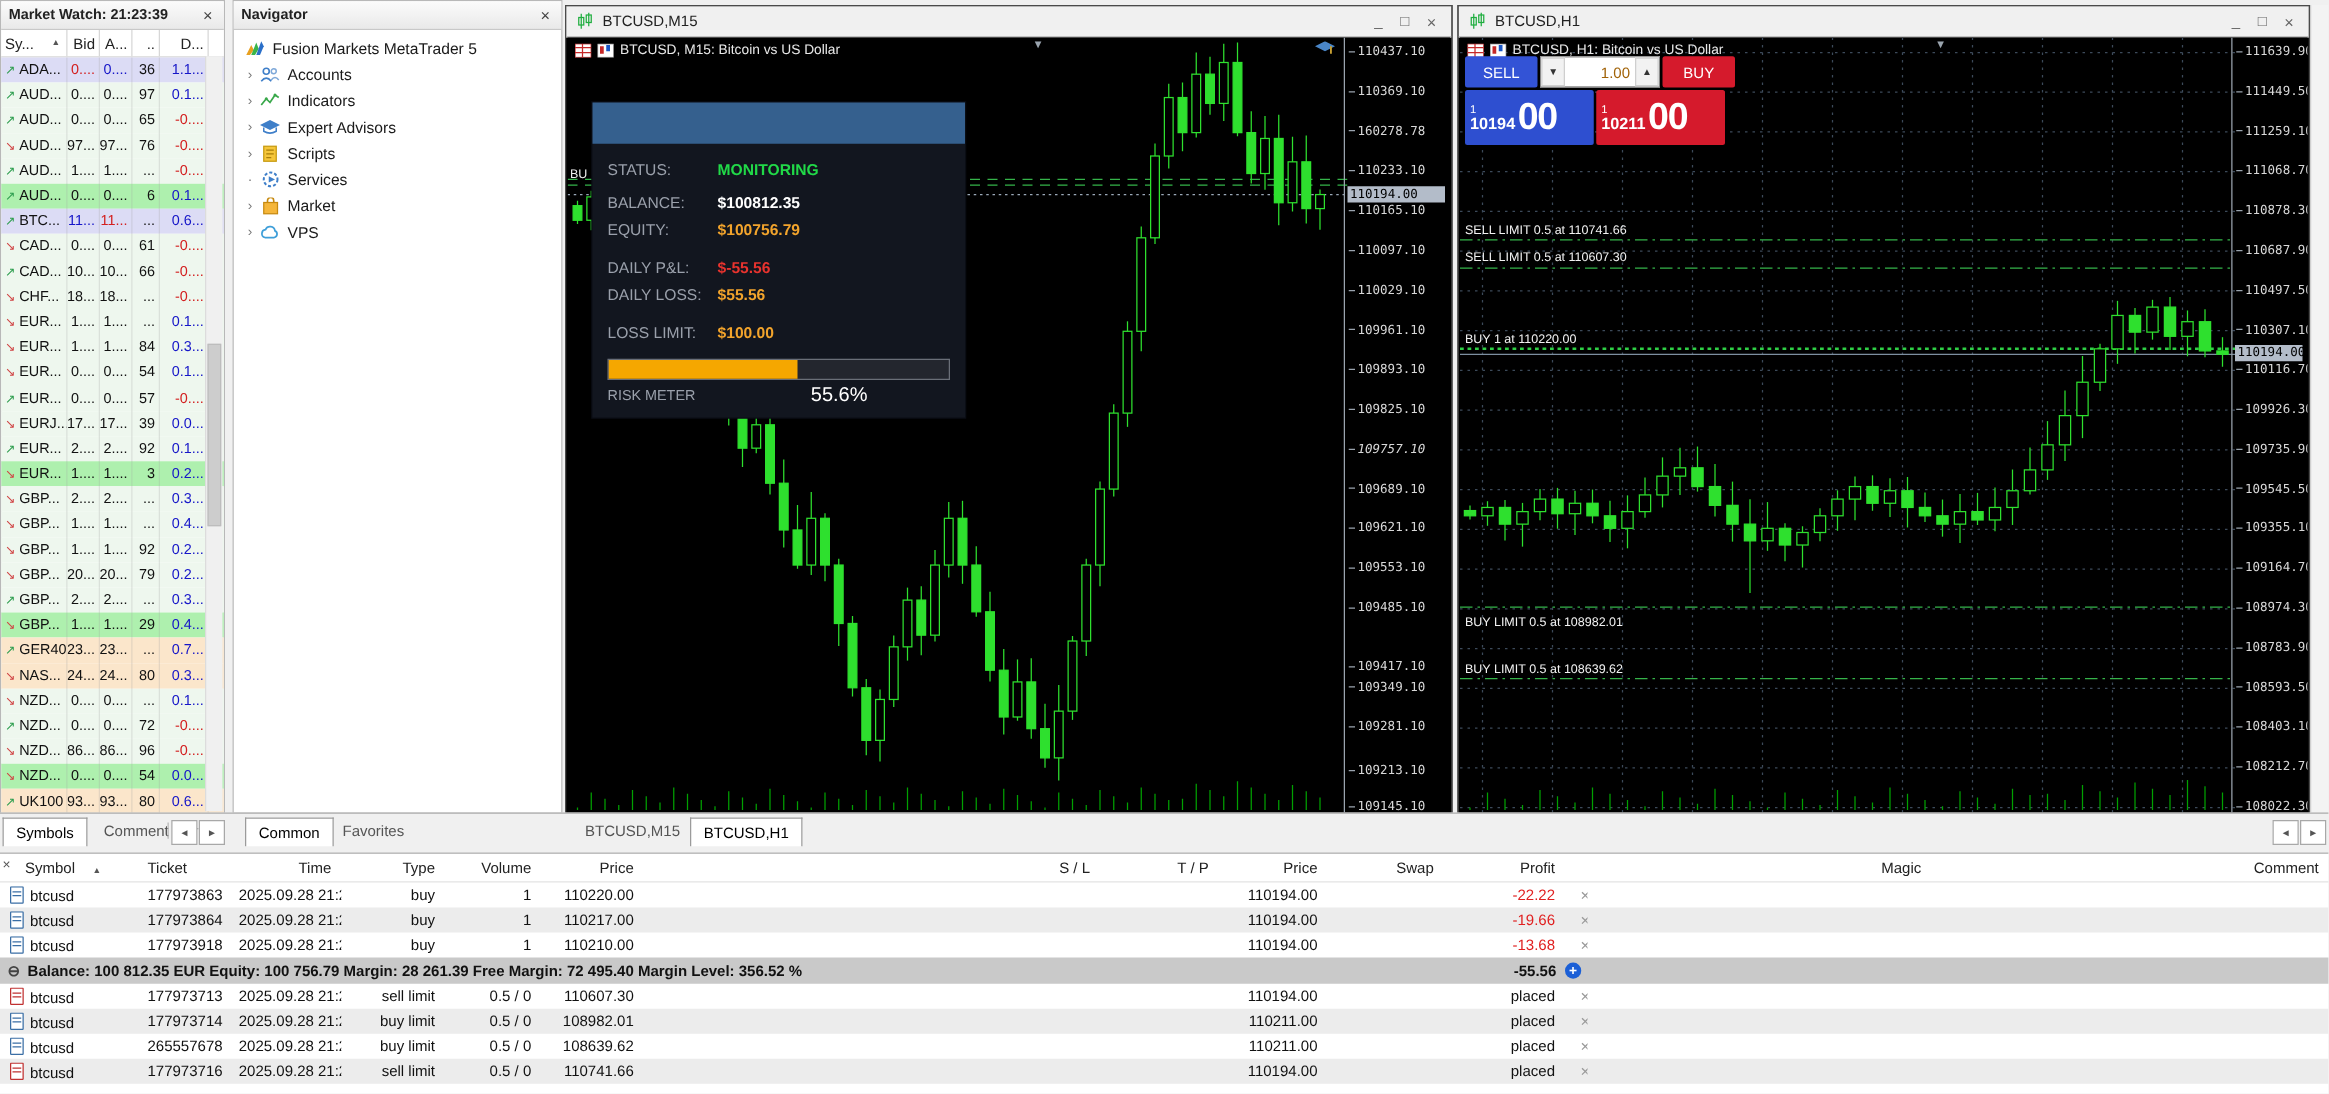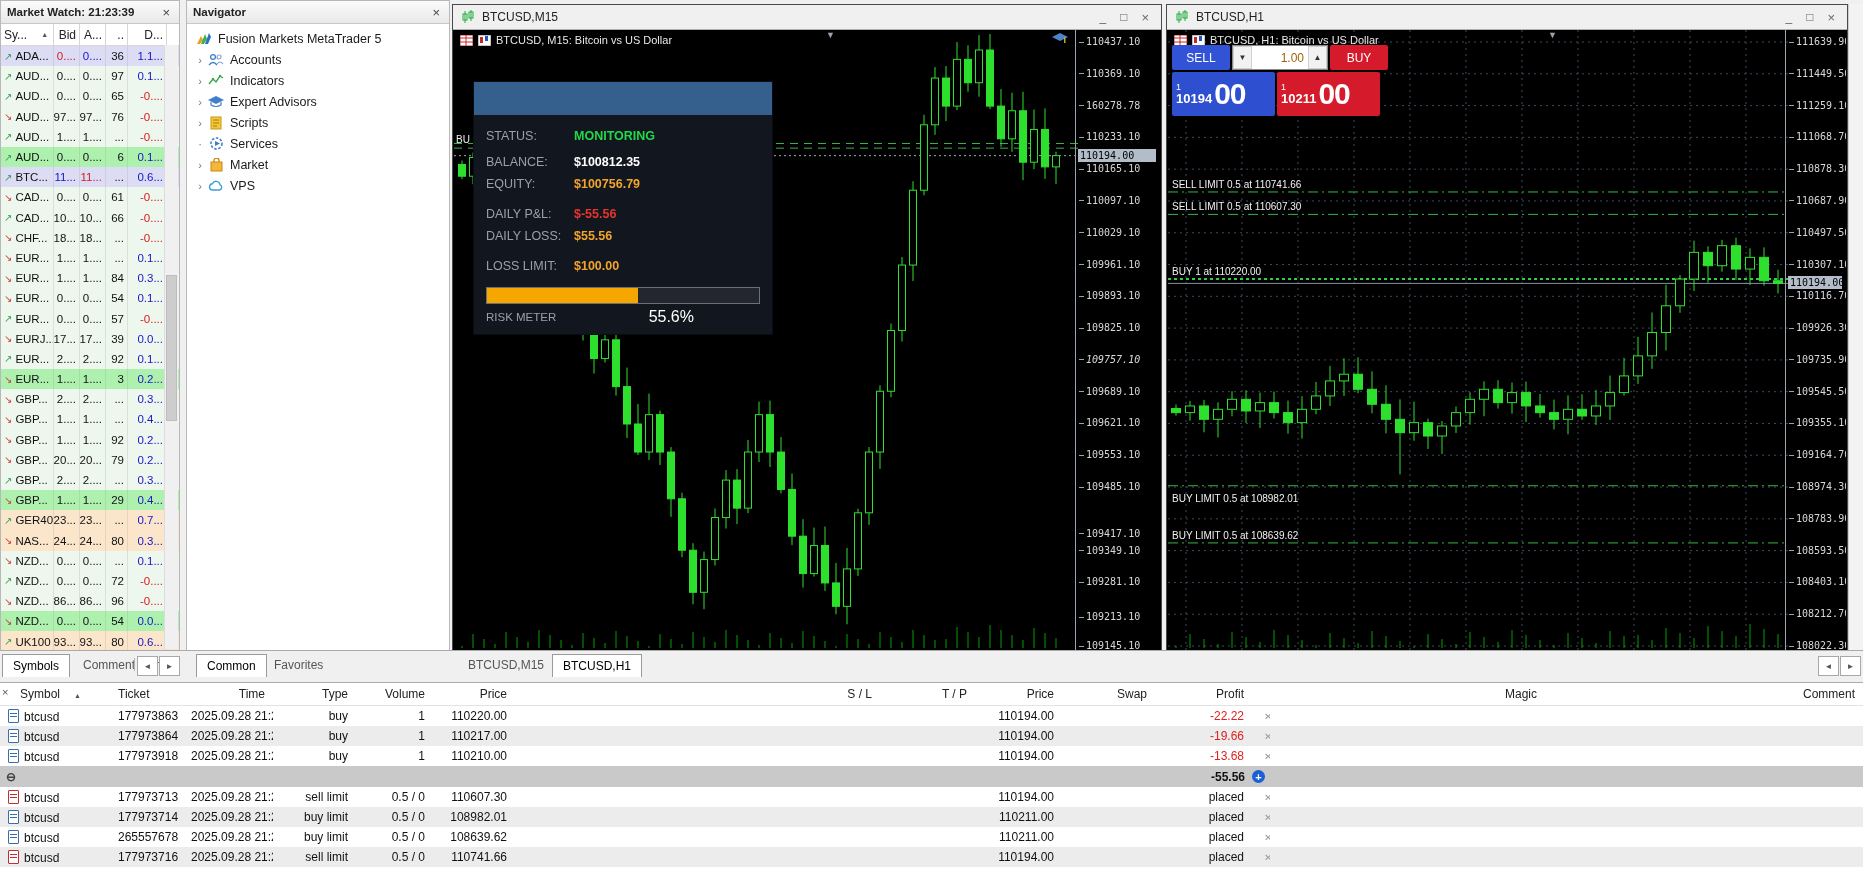--- a/index.html
+++ b/index.html
@@ -1121,20 +1121,21 @@
         <div class="ra"></div>
         <div class="ra">110194.00</div>
         <div class="ra"></div>
         <div class="ra profit-neg">-13.68</div>
         <div><span class="xmini">✕</span></div>
         <div></div>
         <div></div>
       </div>
       <div class="bal-row">
         <span style="margin: 0px 6px; color: rgb(68, 68, 68); font-size: 12px;">⊖</span>
+        <span>Balance: 100 812.35 EUR  Equity: 100 756.79  Margin: 28 261.39  Free Margin: 72 495.40  Margin Level: 356.52 %</span>
         <span style="position: absolute; left: 1155px; width: 90px; text-align: right;">-55.56</span>
         <span class="plus-ic" style="position: absolute; left: 1252px;">+</span>
       </div>
       <div class="tbx-row">
         <div class="la"><span class="ord-ic ord-sell"></span>btcusd</div>
         <div class="la">177973713</div>
         <div class="ra">2025.09.28 21:20:40</div>
         <div class="ra">sell limit</div>
         <div class="ra">0.5 / 0</div>
         <div class="ra">110607.30</div>

